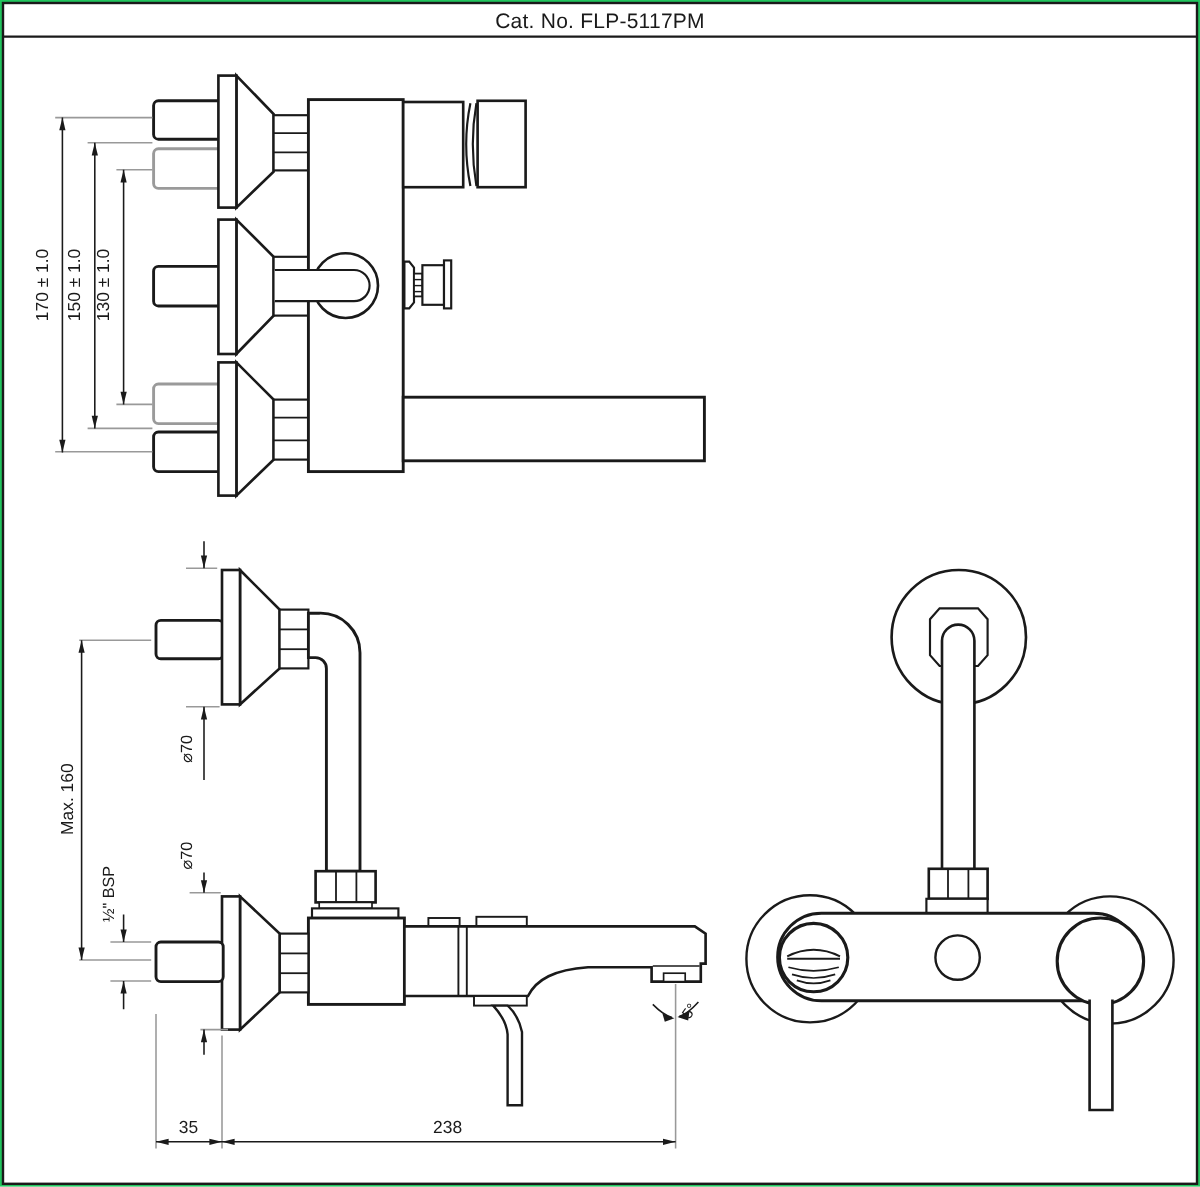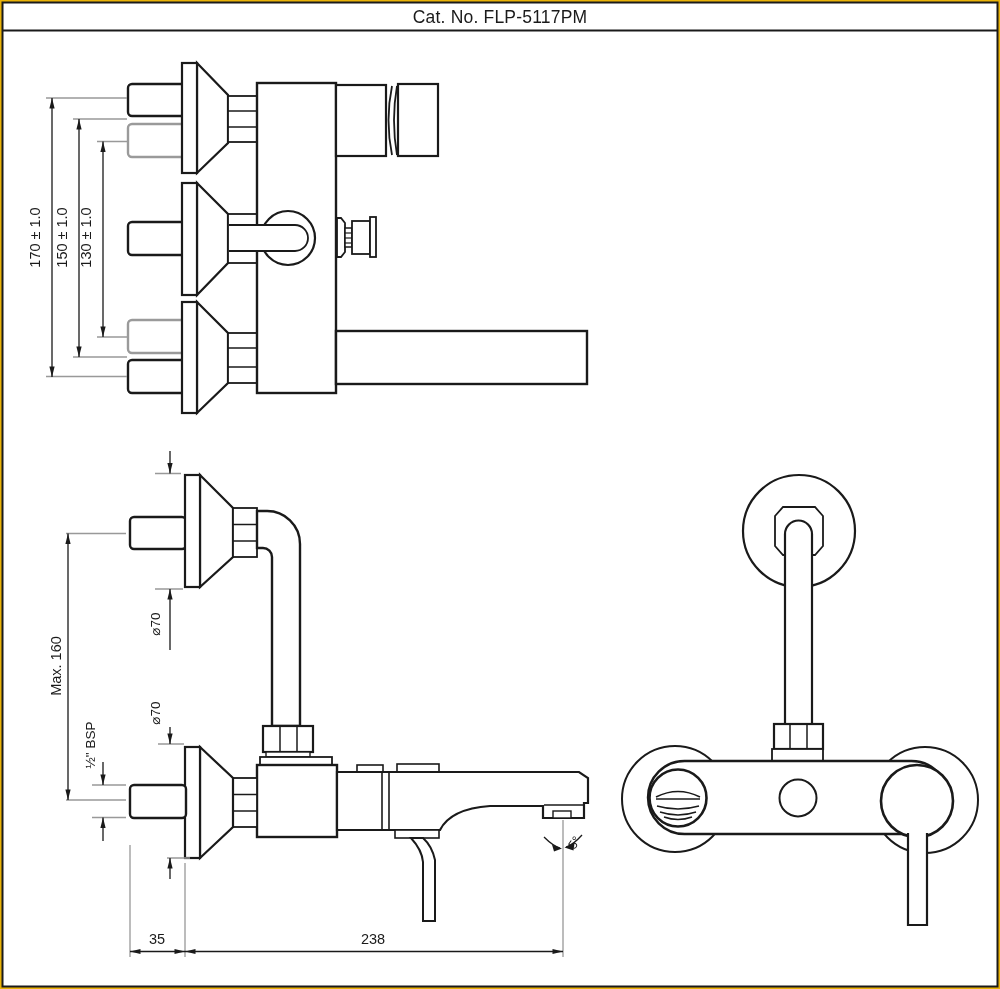--- a/index.html
+++ b/index.html
@@ -1,16 +1,16 @@
 <!DOCTYPE html>
 <html><head>
 <meta charset="utf-8">
 <style>
   html,body{margin:0;padding:0;background:#fff;}
-  .page{position:relative;width:1000px;height:989px;background:#eab308;overflow:hidden;}
+  .page{position:relative;width:1000px;height:989px;background:#22c55e;overflow:hidden;}
   svg{display:block;}
   text{font-family:"Liberation Sans","DejaVu Sans",sans-serif;fill:#1a1a1a;}
   .title-text{font-size:17.5px;letter-spacing:.2px;}
   .dim{font-size:14.5px;}
   .dim-sm{font-size:13.5px;}
   .dim-xs{font-size:12.5px;}
 </style>
 </head>
 <body>
 

